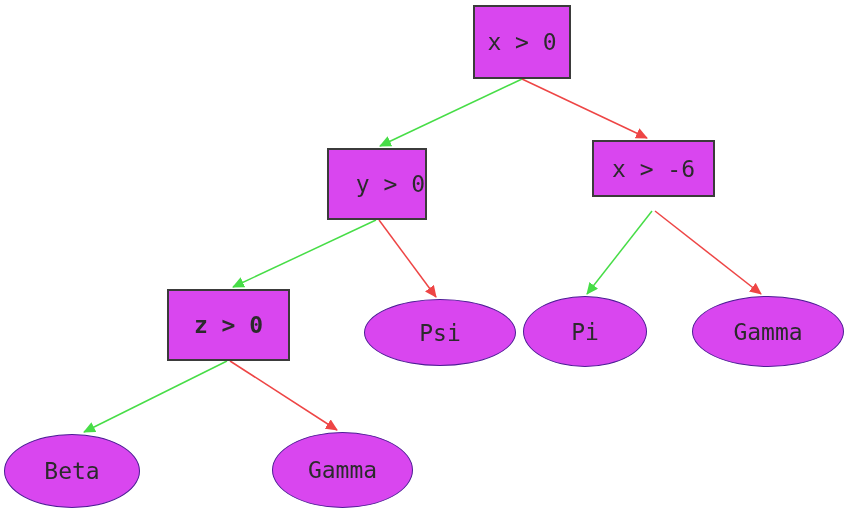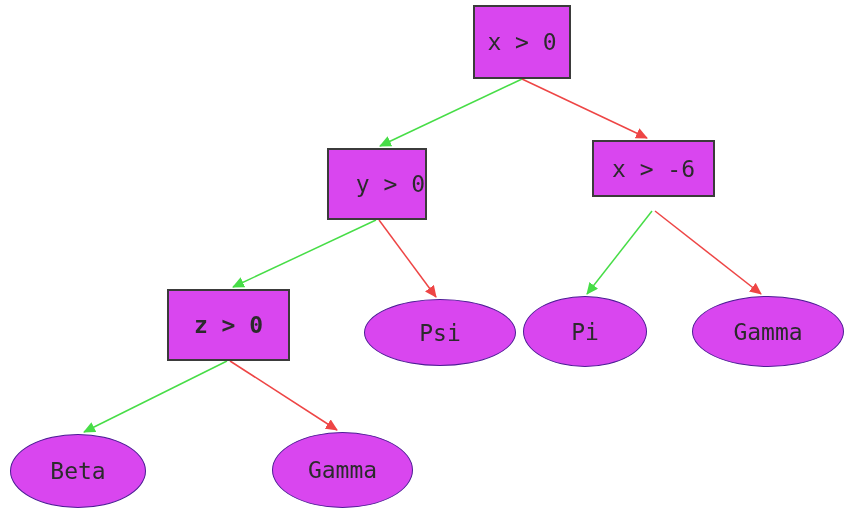--- a/index.html
+++ b/index.html
@@ -93,21 +93,21 @@
   </div>
 
   <div class="node ellipse" style="left:523px; top:296px; width:124px; height:71px;text-align:center;">
     <span class="lbl">Pi</span>
   </div>
 
   <div class="node ellipse" style="left:692px; top:296px; width:152px; height:71px;">
     <span class="lbl">Gamma</span>
   </div>
 
-  <div class="node ellipse" style="left:10px; top:434px; width:136px; height:74px;">
+  <div class="node ellipse" style="left:4px; top:434px; width:136px; height:74px;">
     <span class="lbl">Beta</span>
   </div>
 
   <div class="node ellipse" style="left:272px; top:432px; width:141px; height:76px;">
     <span class="lbl">Gamma</span>
   </div>
 
 </div>
 
 </body></html>

